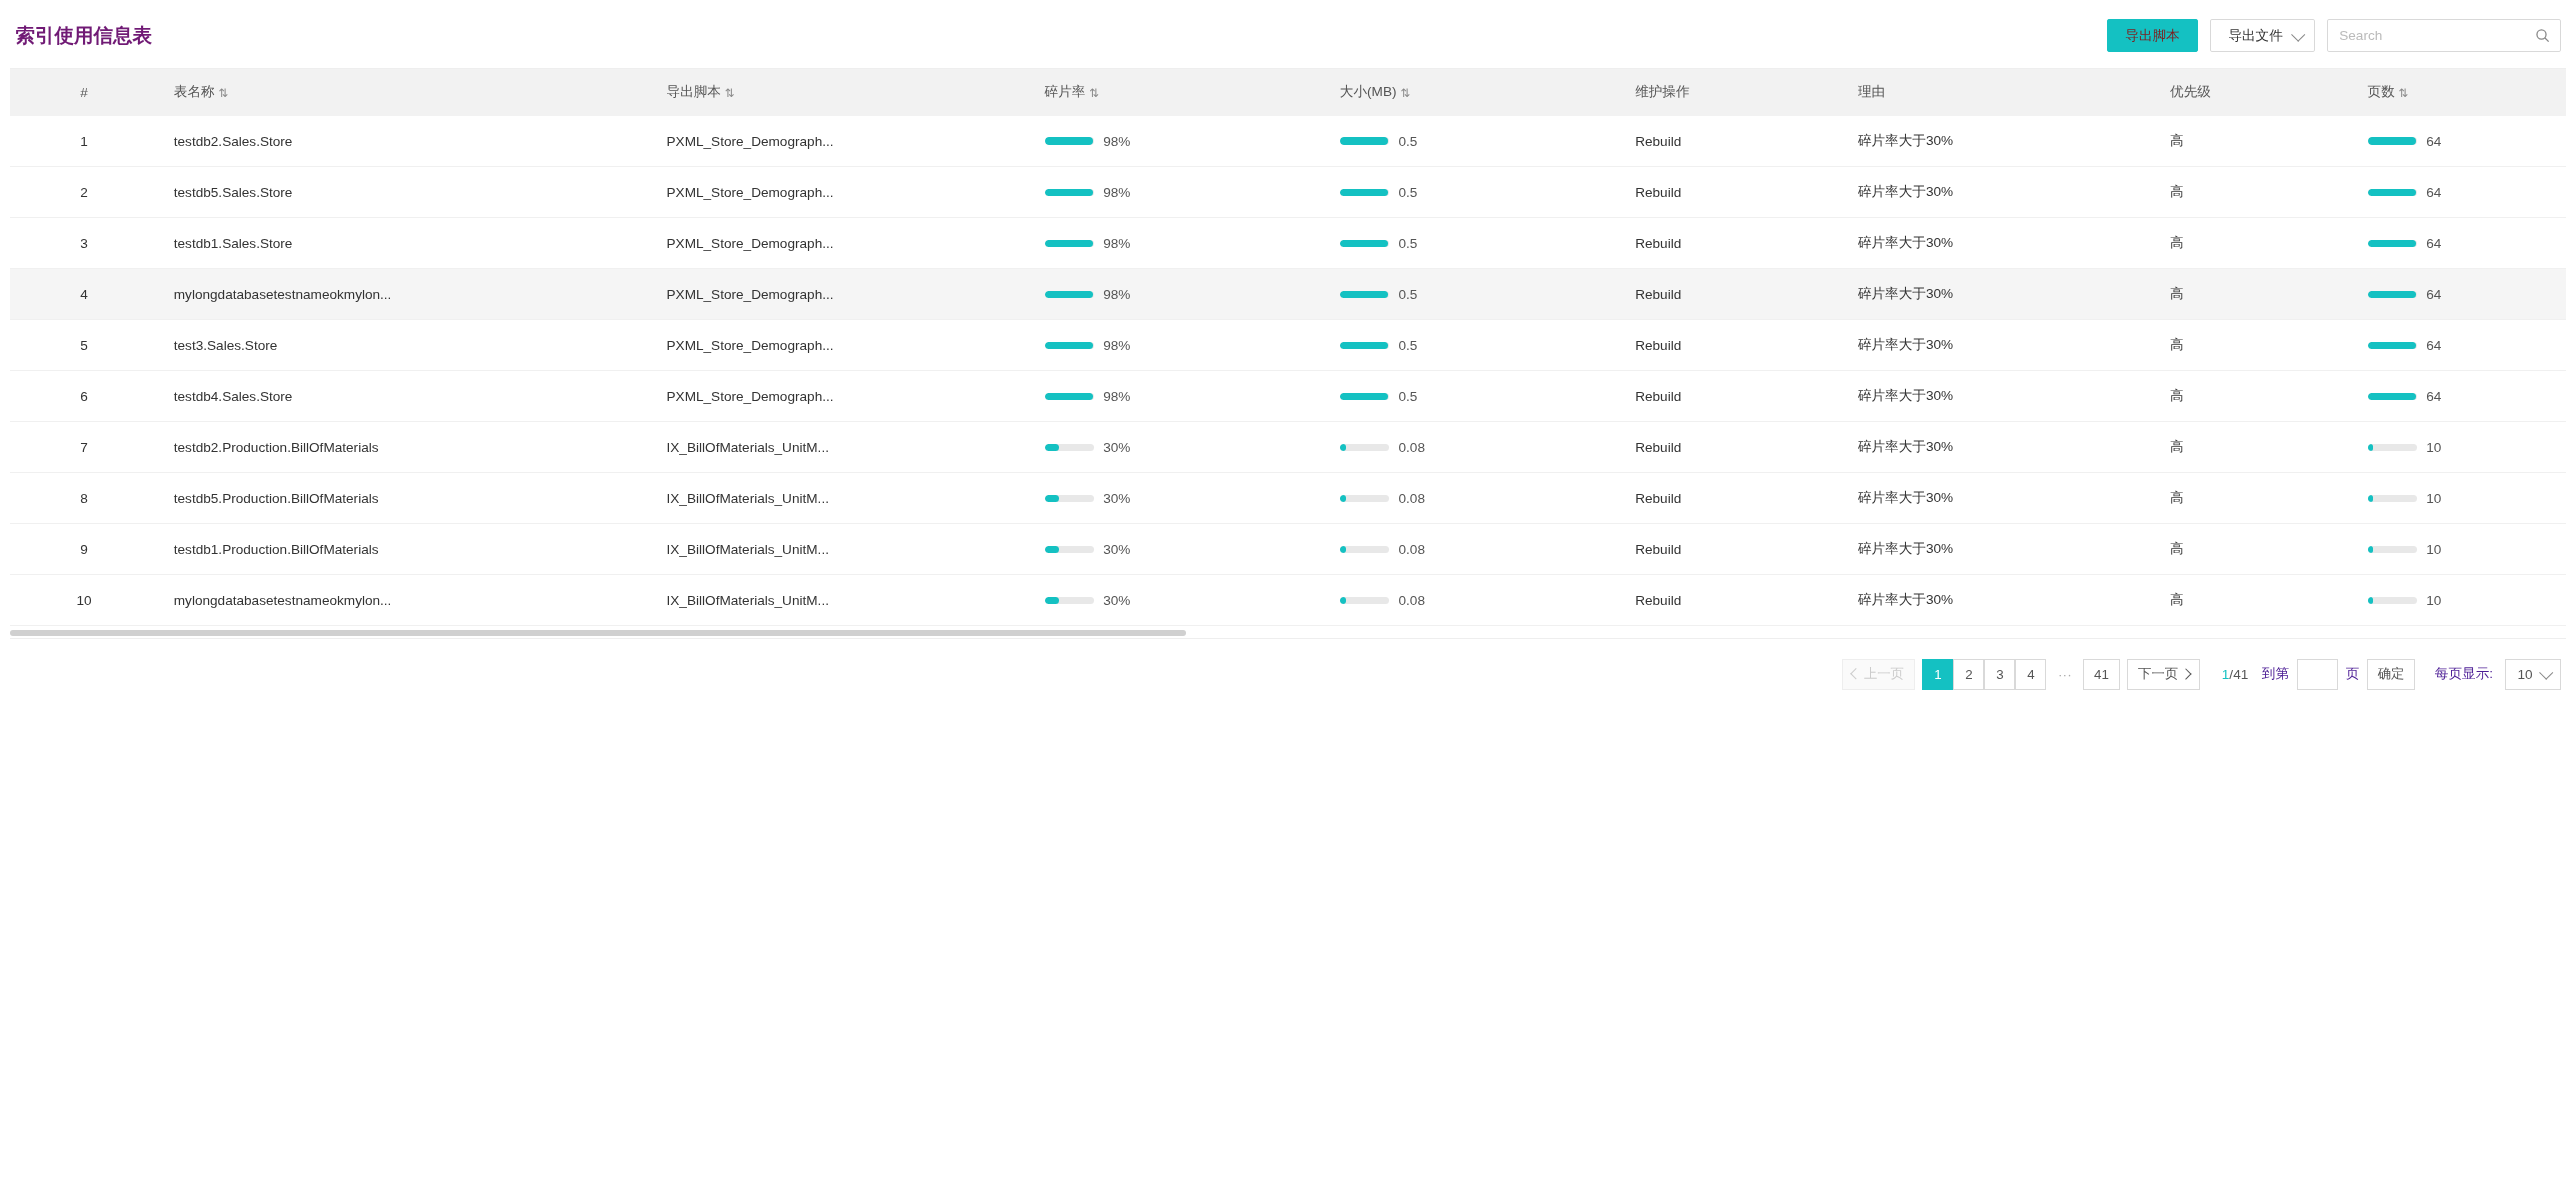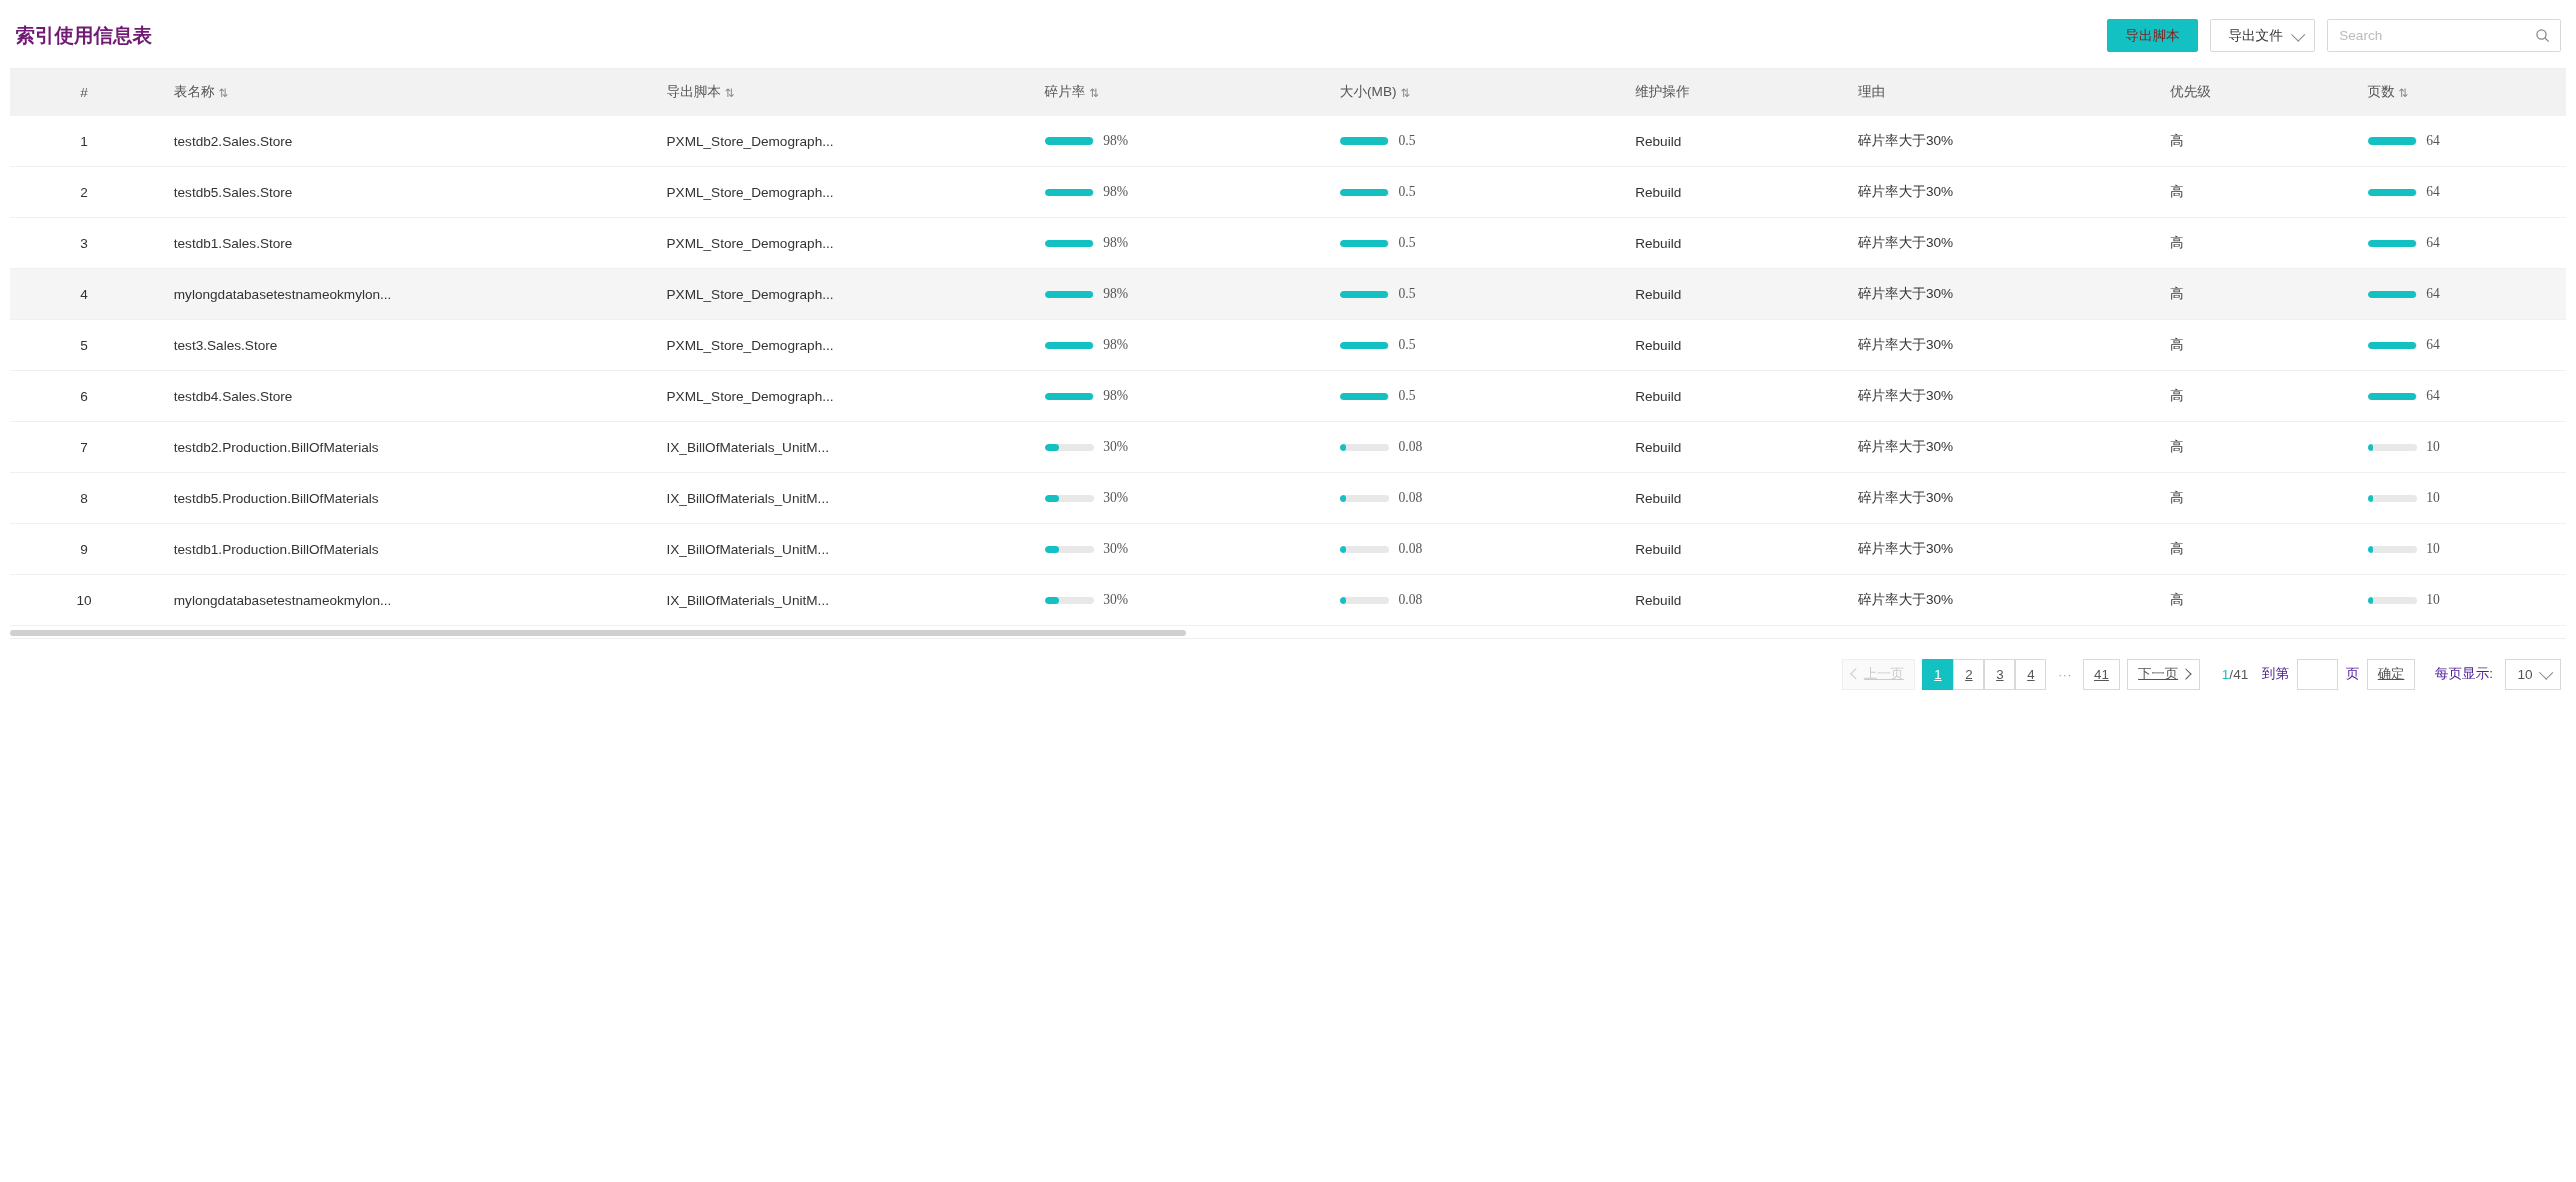--- a/index.html
+++ b/index.html
@@ -134,21 +134,20 @@
   flex-shrink: 0;
 }
 .progress-fill {
   height: 100%;
   background: #14c1c2;
   border-radius: 3.9px;
 }
 .progress-label {
   color: #555;
   font-size: 13.6px;
-  font-family: Liberation Serif, serif;
 }
 .hscroll {
   height: 9.7px;
   background: #fff;
   position: relative;
   margin-top: 1.9px;
 }
 .hscroll-thumb {
   position: absolute;
   left: 0; top: 1.9px;
@@ -170,21 +169,20 @@
   height: 31px;
   min-width: 31px;
   padding: 0 9.7px;
   border: 1px solid #d9d9d9;
   background: #fff;
   display: inline-flex;
   align-items: center;
   justify-content: center;
   cursor: pointer;
   color: #555;
-  text-decoration: underline;
 }
 .pg-btn.active {
   background: #14c1c2;
   border-color: #14c1c2;
   color: #fff;
 }
 .pg-btn.disabled {
   color: #ccc;
   border-color: #eee;
   cursor: not-allowed;

